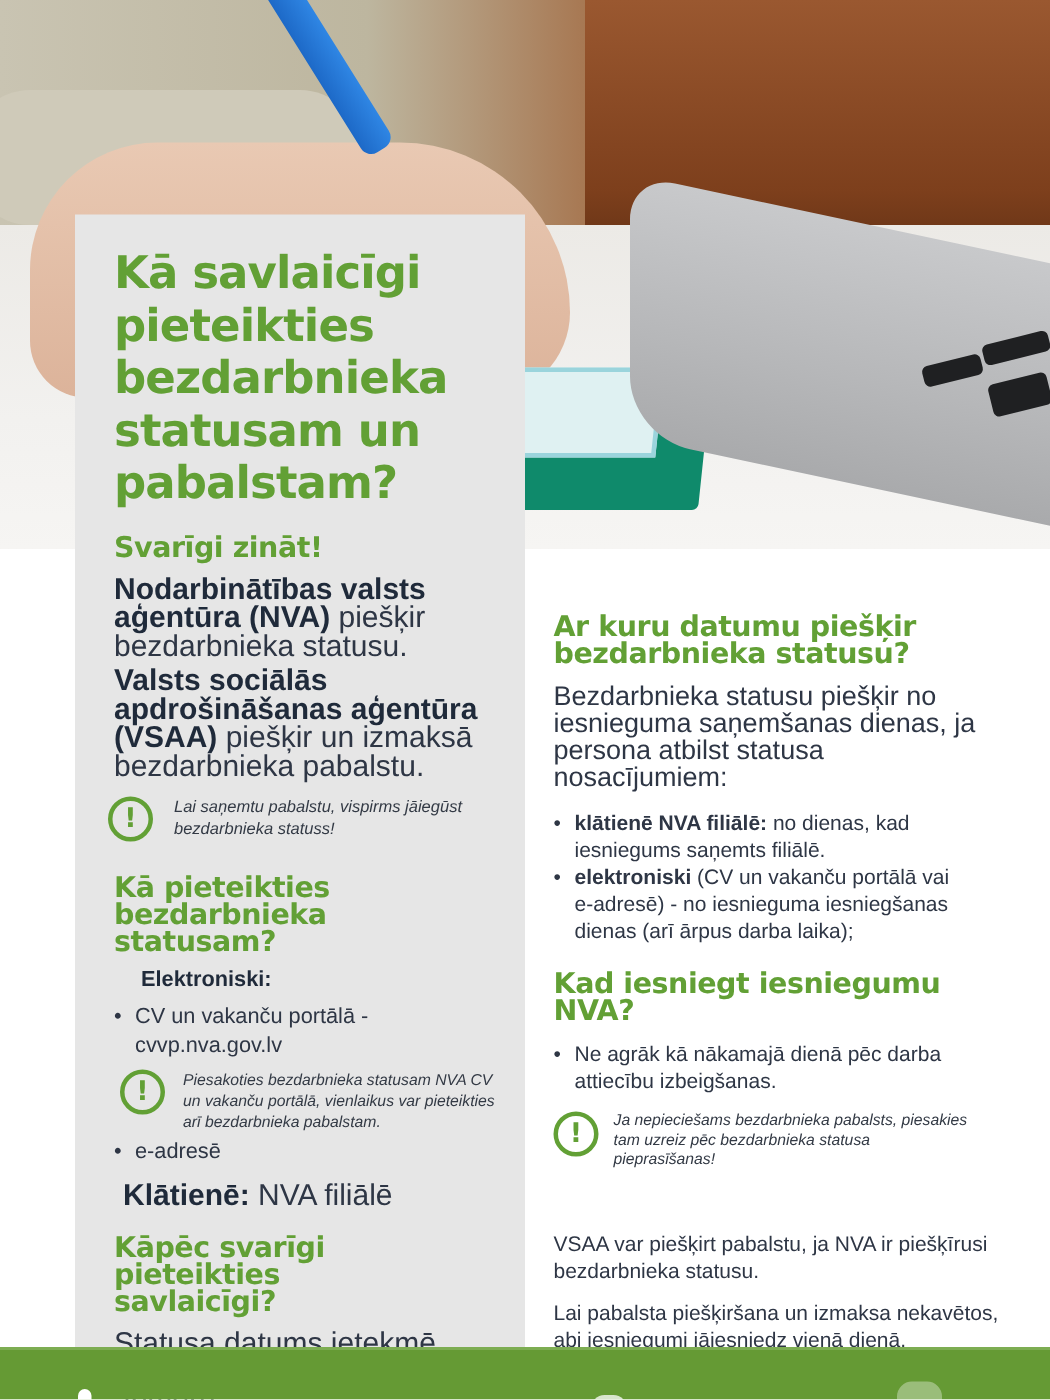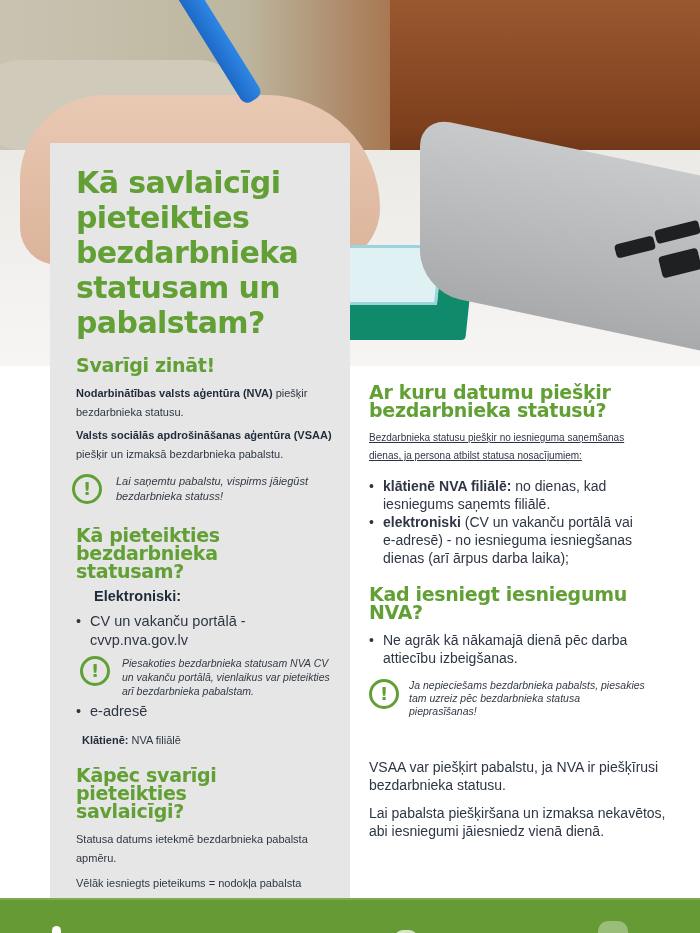--- a/index.html
+++ b/index.html
@@ -31,36 +31,36 @@
   
   .card { position: absolute; left: 50px; top: 143px; width: 300px; height: 755px; background: #e6e6e6; }
   .card-inner { position: absolute; left: 26px; top: 22px; width: 262px; }
 
   .main-title { font-family: "DejaVu Sans", sans-serif; font-weight: bold; font-size: 30px; line-height: 35px;
     color: #62a035; letter-spacing: -0.6px; }
 
   .h2 { font-family: "DejaVu Sans", sans-serif; font-weight: bold; color: #62a035; font-size: 19px;
     line-height: 18px; letter-spacing: -0.3px; }
 
-  .p { font-size: 11px; line-height: 19px; color: #2e3645; }
+  .p { font-size: 20px; line-height: 19px; color: #2e3645; }
   .p b { color: #1f2a3a; }
   .small-bold { font-weight: bold; font-size: 14.5px; color: #1f2a3a; }
 
   .note { display: flex; align-items: flex-start; }
   .note .ic { flex: 0 0 auto; width: 30px; height: 30px; border: 3px solid #62a035; border-radius: 50%;
     color: #62a035; font-weight: bold; font-size: 18px; line-height: 24px; text-align: center;
     font-family: "DejaVu Sans", sans-serif; }
   .note .txt { font-style: italic; font-size: 11px; line-height: 15px; color: #333a45; }
 
   .bullets { list-style: none; }
   .bullets li { position: relative; padding-left: 14px; font-size: 14.5px; line-height: 19px; color: #2e3645; }
   .bullets li::before { content: "•"; position: absolute; left: 0; top: 0; color: #2e3645; }
 
   
-  .right { position: absolute; left: 369px; top: 383px; width: 312px; }
+  .right { position: absolute; left: 369px; top: 409px; width: 312px; }
 
   
   .footer { position: absolute; left: 0; top: 898px; width: 700px; height: 35px; background: #659a34;
     border-top: 2px solid #7dad52; }
   .footer .logo { position: absolute; bottom: -6px; background: #ffffff; }
   .logo-left { left: 52px; width: 9px; height: 13px; border-radius: 5px 5px 0 0; }
   .logo-mid { left: 394px; width: 24px; height: 9px; border-radius: 12px 12px 0 0; opacity: 0.75; }
   .logo-right { left: 598px; width: 30px; height: 18px; border-radius: 10px 10px 0 0; opacity: 0.35; }
 </style>
 </head>
@@ -114,21 +114,21 @@
       <div class="h2" style="width:220px;">Kāpēc svarīgi pieteikties savlaicīgi?</div>
       <p class="p" style="margin-top:10px;width:250px;">Statusa datums ietekmē bezdarbnieka pabalsta apmēru.</p>
       <p class="p" style="margin-top:6px;width:250px;">Vēlāk iesniegts pieteikums = nodokļa pabalsta periods.</p>
     </div>
   </div>
 </div>
 
 <div class="right">
   <div>
     <div class="h2" style="width:300px;">Ar kuru datumu piešķir bezdarbnieka statusu?</div>
-    <p class="p" style="margin-top:10px;width:290px;font-size:10px;line-height:18px;text-decoration:underline;">Bezdarbnieka statusu piešķir no iesnieguma saņemšanas dienas, ja persona atbilst statusa nosacījumiem:</p>
+    <p class="p" style="margin-top:10px;width:290px;font-size:18px;line-height:18px;">Bezdarbnieka statusu piešķir no iesnieguma saņemšanas dienas, ja persona atbilst statusa nosacījumiem:</p>
     <ul class="bullets" style="margin-top:12px;">
       <li style="width:280px;margin-top:10px;font-size:14px;line-height:18px;"><b>klātienē NVA filiālē:</b><span> no dienas, kad iesniegums saņemts filiālē.</span></li>
       <li style="width:280px;font-size:14px;line-height:18px;"><b>elektroniski</b><span> (CV un vakanču portālā vai e-adresē) - no iesnieguma iesniegšanas dienas (arī ārpus darba laika);</span></li>
     </ul>
   </div>
 
   <div style="margin-top:18px;">
     <div class="h2">Kad iesniegt iesniegumu NVA?</div>
     <ul class="bullets" style="margin-top:10px;">
       <li style="width:280px;font-size:14px;line-height:18px;">Ne agrāk kā nākamajā dienā pēc darba attiecību izbeigšanas.</li>

